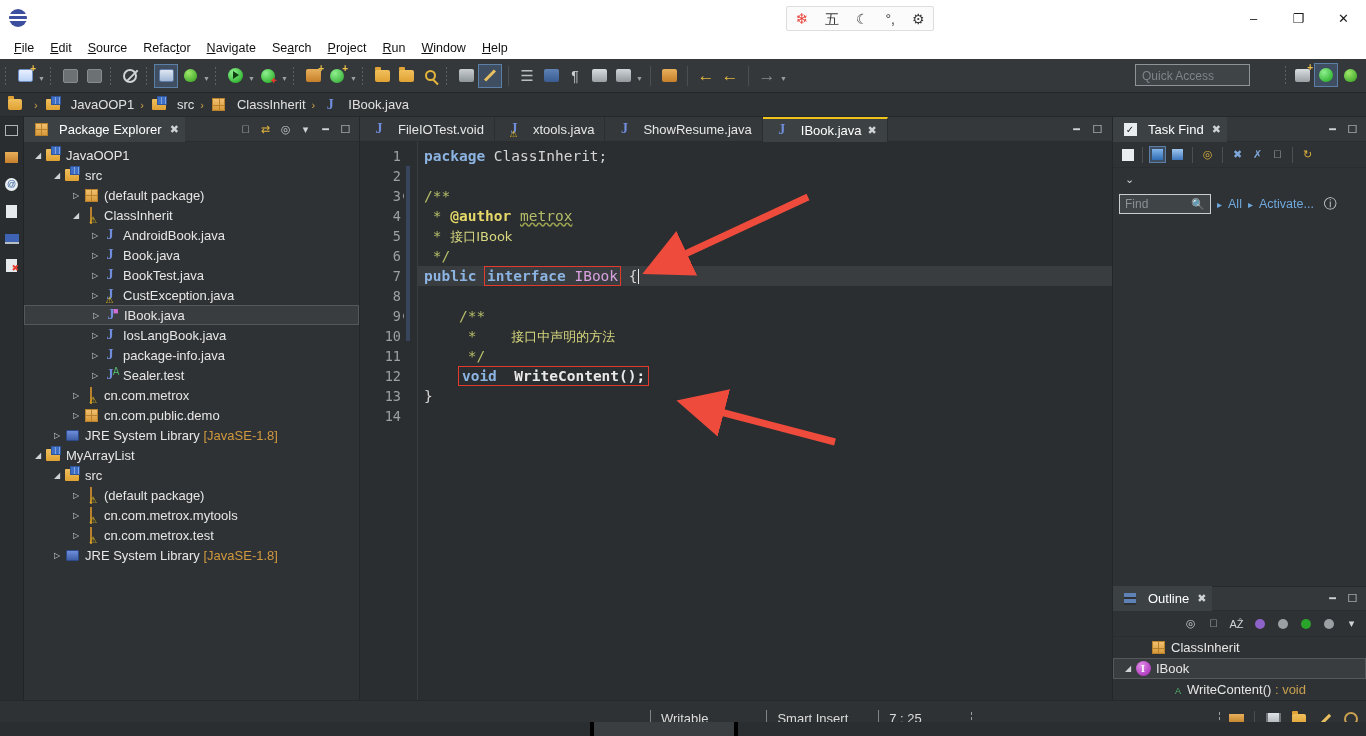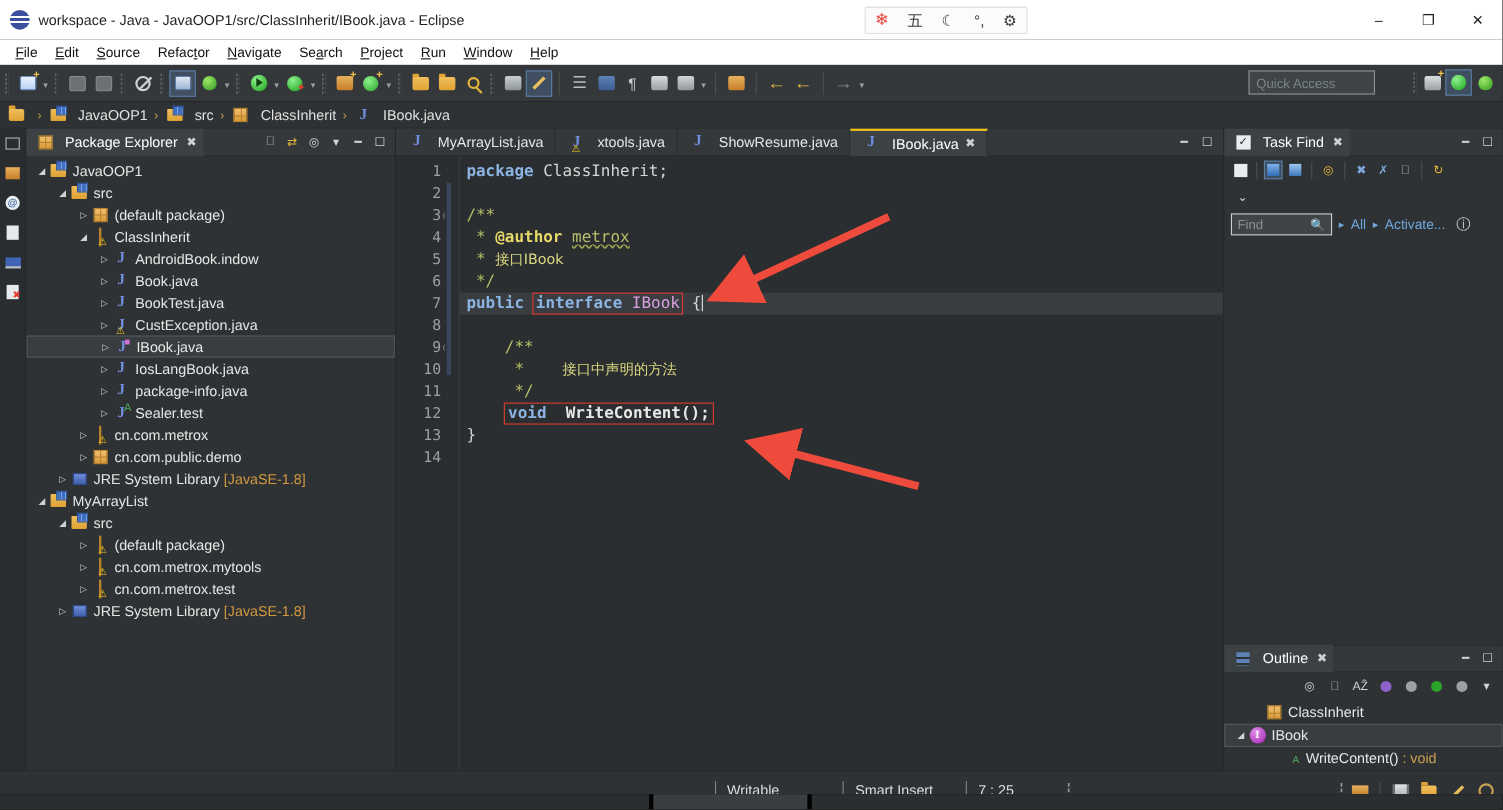--- a/index.html
+++ b/index.html
@@ -176,21 +176,20 @@
   #taskbar-strip .seg{position:absolute;top:0;height:14px;background:#2b2e30;}
   .vdots{ width:3px;height:16px;
     background-image:radial-gradient(#9aa0a3 40%, transparent 41%);
     background-size:3px 5px;}
 </style>
 </head>
 <body>
 
 <div id="titlebar">
   <div class="app-icon"></div>
-  <div class="title-text">workspace - Java - JavaOOP1/src/ClassInherit/IBook.java - Eclipse</div>
 
   <div id="ime-bar">
     <span class="ime-ic paw">❄</span>
     <span class="ime-ic">五</span>
     <span class="ime-ic">☾</span>
     <span class="ime-ic">°,</span>
     <span class="ime-ic">⚙</span>
   </div>
 
   <div id="win-btns">
@@ -461,21 +460,21 @@
           <span class="ticon">
             <span style="position:relative;display:inline-block;"><span class="i-pkg"></span><span class="warn-badge">⚠</span></span>
           </span>
           <span>ClassInherit</span>
         </div>
         <div class="trow" style="padding-left: 65px;">
           <span class="twist">▷</span>
           <span class="ticon">
             <span class="i-java">J</span>
           </span>
-          <span>AndroidBook.indow</span>
+          <span>AndroidBook.java</span>
         </div>
         <div class="trow" style="padding-left: 65px;">
           <span class="twist">▷</span>
           <span class="ticon">
             <span class="i-java">J</span>
           </span>
           <span>Book.java</span>
         </div>
         <div class="trow" style="padding-left: 65px;">
           <span class="twist">▷</span>
@@ -584,21 +583,21 @@
         </div>
       </div>
   </div>
 
   <div id="editor-area">
     <div id="editor-tabs">
         <div class="etab">
           <span class="ticon">
             <span class="i-java">J</span>
           </span>
-          <span>MyArrayList.java</span>
+          <span>FileIOTest.void</span>
         </div>
         <div class="etab">
           <span class="ticon">
             <span style="position:relative;display:inline-block;"><span class="i-java">J</span><span class="warn-badge">⚠</span></span>
           </span>
           <span>xtools.java</span>
         </div>
         <div class="etab">
           <span class="ticon">
             <span class="i-java">J</span>

